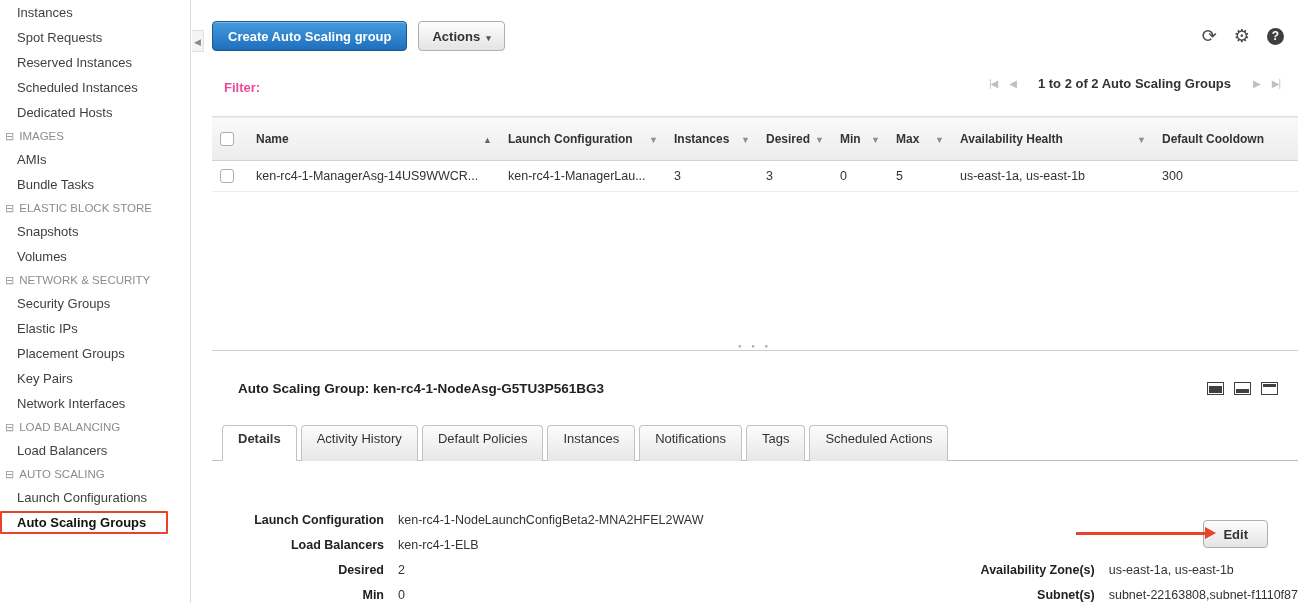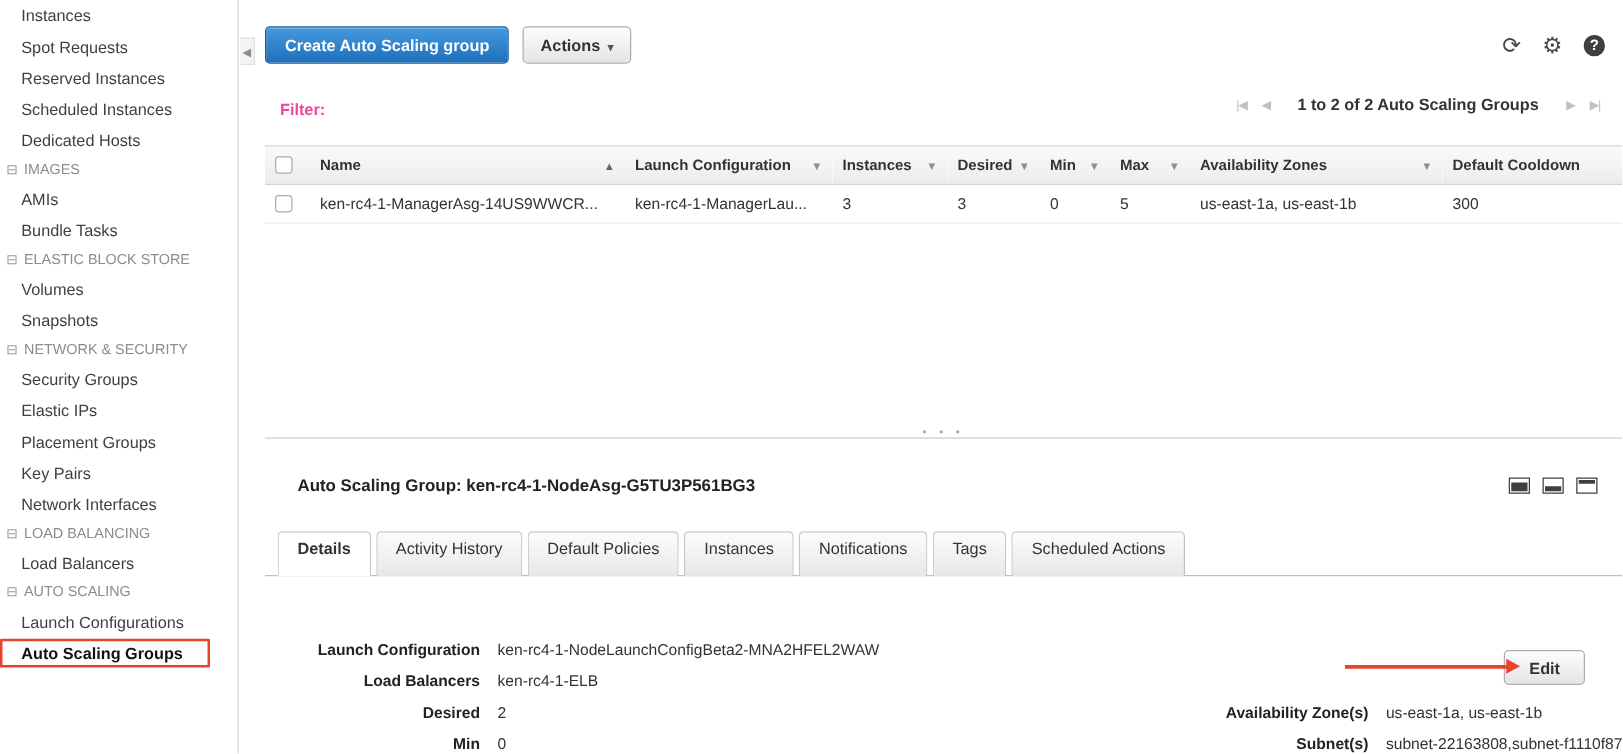--- a/index.html
+++ b/index.html
@@ -82,21 +82,21 @@
   .clear-x { color:#8a8a8a; font-size:16px; line-height:16px; cursor:pointer; padding:0 2px; }
 
   .pagination { position:absolute; right:12px; top:3px; display:flex; align-items:center; }
   .pg-btn { color:#c0c0c0; font-size:10px; padding:0 6px; cursor:pointer; letter-spacing:-1px; }
   .pg-text { font-weight:bold; color:#333; margin:0 16px; font-size:13px; white-space:nowrap; }
 
   
   table.grid { width:100%; border-collapse:collapse; margin-top:15px; table-layout:fixed; }
   .grid thead tr {
     background:linear-gradient(#fafafa,#ececec);
-    border-top:1px solid #ddd; border-bottom:1px solid #d2d2d2; height:31px;
+    border-top:1px solid #ddd; border-bottom:1px solid #d2d2d2; height:44px;
   }
   .grid th { font-size:12px; font-weight:bold; color:#333; text-align:left; padding:0 8px;
     white-space:nowrap; overflow:hidden; cursor:pointer; border-right:none; }
   .grid .dd-caret { float:right; color:#8f8f8f; font-size:9px; margin-top:3px; }
   .grid .sort-caret { float:right; color:#666; font-size:9px; margin-top:3px; }
   .grid tbody tr { height:31px; border-bottom:1px solid #ececec; cursor:pointer; }
   .grid tbody tr.selected { background:#eaf4fb; }
   .grid td { font-size:12.5px; color:#333; padding:0 8px; white-space:nowrap; overflow:hidden; }
   .cb {
     width:14px; height:14px; border:1px solid #adadad; border-radius:3px; background:#fff;
@@ -168,22 +168,22 @@
 
     <div class="sb-header">
       <span class="sec-icon">⊟</span><span>IMAGES</span>
     </div>
     <div class="sb-item">AMIs</div>
     <div class="sb-item">Bundle Tasks</div>
 
     <div class="sb-header">
       <span class="sec-icon">⊟</span><span>ELASTIC BLOCK STORE</span>
     </div>
+    <div class="sb-item">Snapshots</div>
     <div class="sb-item">Volumes</div>
-    <div class="sb-item">Snapshots</div>
 
     <div class="sb-header">
       <span class="sec-icon">⊟</span><span>NETWORK &amp; SECURITY</span>
     </div>
     <div class="sb-item">Security Groups</div>
     <div class="sb-item">Elastic IPs</div>
     <div class="sb-item">Placement Groups</div>
     <div class="sb-item">Key Pairs</div>
     <div class="sb-item">Network Interfaces</div>
 
@@ -261,21 +261,21 @@
           </th>
           <th>
             <span>Min</span>
             <span class="dd-caret">▼</span>
           </th>
           <th>
             <span>Max</span>
             <span class="dd-caret">▼</span>
           </th>
           <th>
-            <span>Availability Zones</span>
+            <span>Availability Health</span>
             <span class="dd-caret">▼</span>
           </th>
           <th>
             <span>Default Cooldown</span>
           </th>
         </tr>
       </thead>
       <tbody>
         <tr>
           <td><span class="cb"></span></td>

